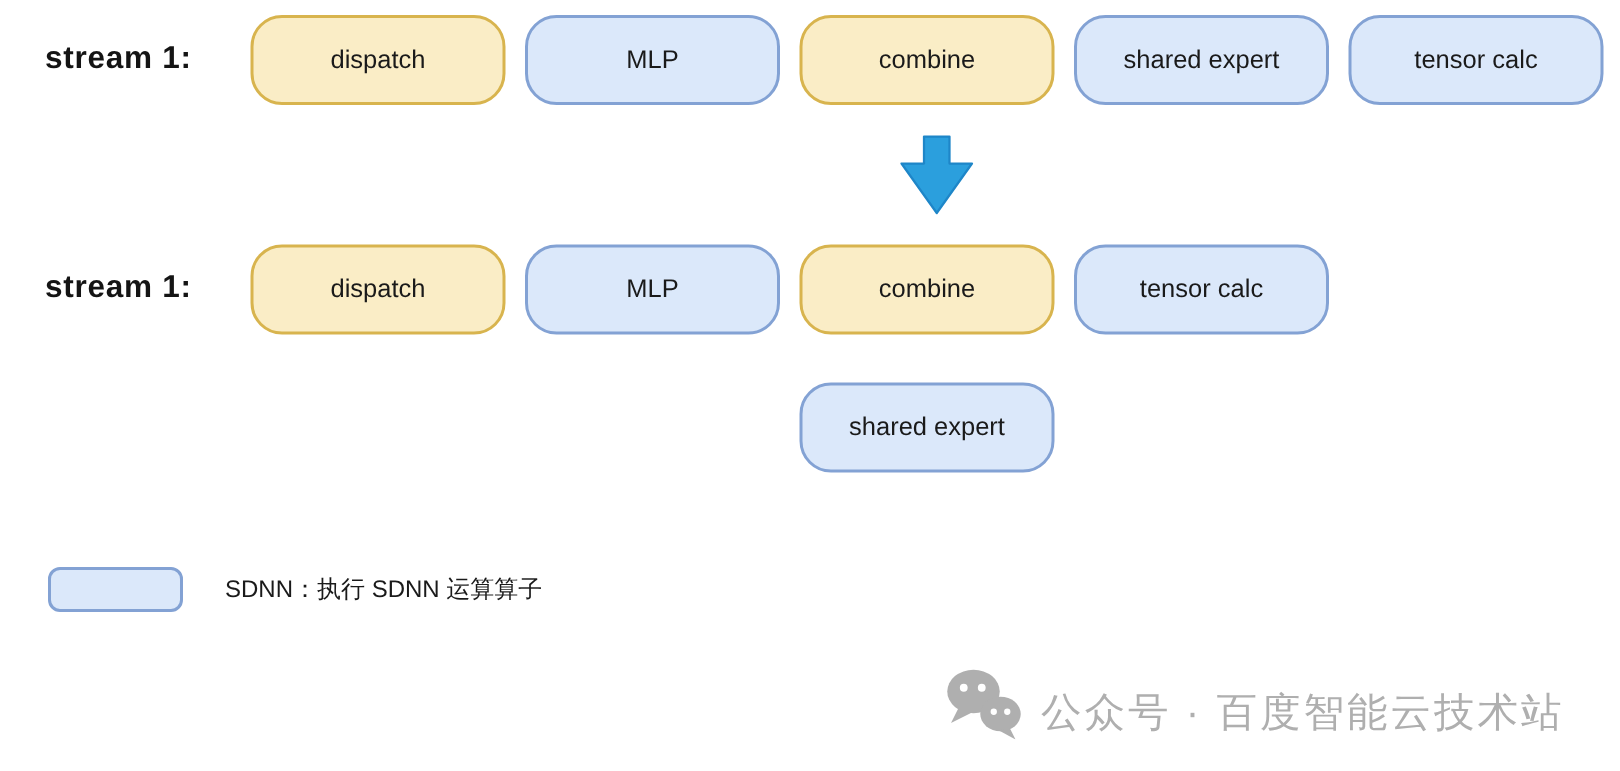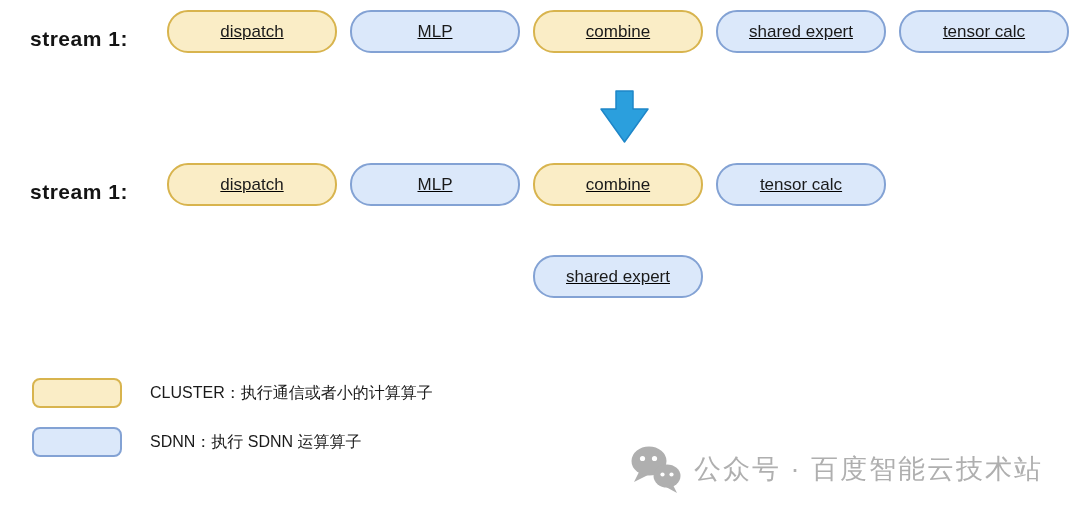--- a/index.html
+++ b/index.html
@@ -29,28 +29,27 @@
     transform: translateY(-50%);
     font-size: 21px;
     font-weight: 700;
     color: #141414;
     letter-spacing: 0.5px;
     white-space: nowrap;
   }
   .op-box {
     position: absolute;
     top: 0;
-    height: 43px;
+    height: 60px;
     box-sizing: border-box;
     border-radius: 21px;
     border: 2px solid transparent;
     display: flex;
     align-items: center;
     justify-content: center;
-    text-decoration: underline;
   }
   .op-box.cluster {
     background: var(--cluster-fill, #FAEDC6);
     border-color: var(--cluster-border, #D8B44E);
   }
   .op-box.sdnn {
     background: var(--sdnn-fill, #DBE8FA);
     border-color: var(--sdnn-border, #83A2D4);
   }
   .op-label {
@@ -94,21 +93,21 @@
     margin-left: 28px;
     font-size: 16px;
     color: #1a1a1a;
     white-space: nowrap;
   }
   .watermark {
     position: absolute;
     left: 630px;
     top: 445px;
     display: flex;
-    align-items: center;
+    align-items: flex-end;
     gap: 12px;
     color: var(--wm-color, #ABABAB);
     opacity: 0.95;
   }
   .watermark-text {
     font-size: 27px;
     letter-spacing: 2px;
     white-space: nowrap;
   }
 </style>
@@ -157,24 +156,20 @@
   </div>
       </div>
     </div>
 
   <svg class="down-arrow" width="52" height="54" viewBox="0 0 52 54" aria-hidden="true">
     <polygon id="arrow-shape" points="17,1 34,1 34,19 49,19 25.5,52 2,19 17,19" fill="#2B9FDD" stroke="#1E86C8" stroke-width="1.5" stroke-linejoin="round"></polygon>
   </svg>
 
   <div class="legend" id="legend">
       <div class="legend-row">
-    <span class="legend-swatch cluster"></span>
-    <span class="legend-text">CLUSTER：执行通信或者小的计算算子</span>
-  </div>
-      <div class="legend-row">
     <span class="legend-swatch sdnn"></span>
     <span class="legend-text">SDNN：执行 SDNN 运算算子</span>
   </div>
     </div>
 
   <div class="watermark">
     <svg width="52" height="48" viewBox="0 0 52 48" aria-hidden="true">
       <g fill="#ABABAB" class="wm-fill">
         <ellipse cx="19" cy="16" rx="17.5" ry="14.5"></ellipse>
         <polygon points="9,27 4,37 18,30"></polygon>

